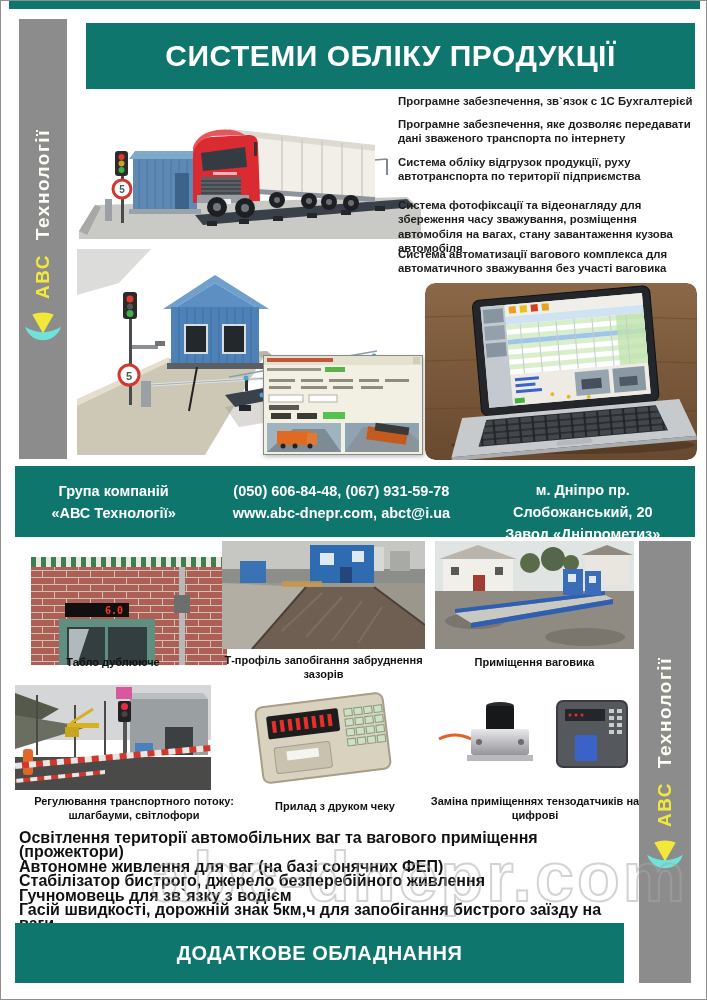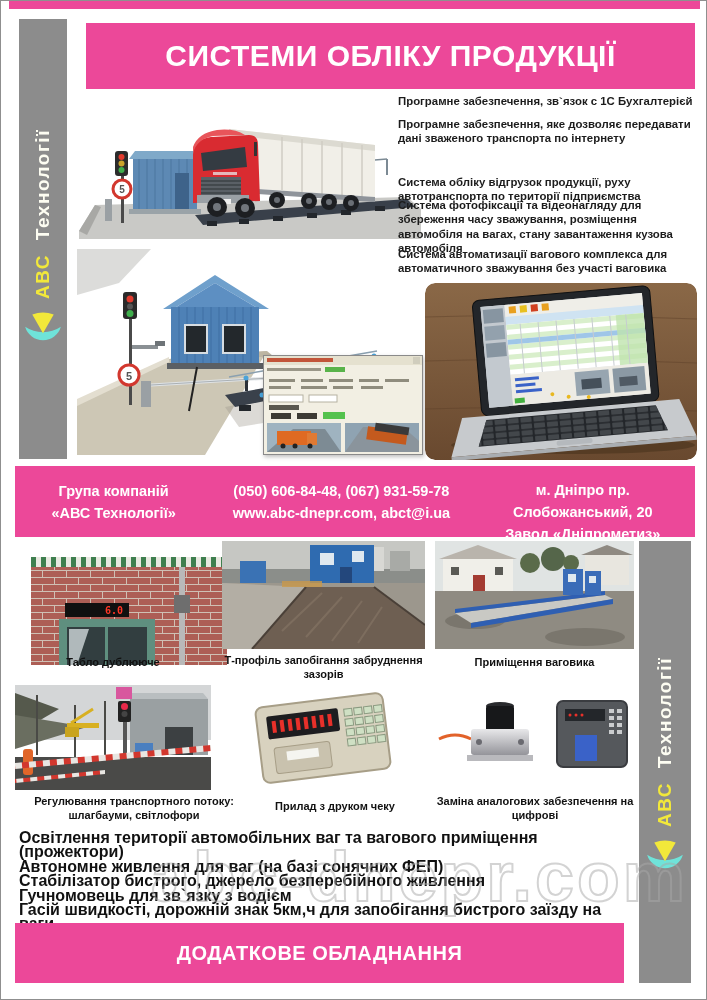--- a/index.html
+++ b/index.html
@@ -2,39 +2,39 @@
 <html><head>
 <meta charset="utf-8">
 <style>
   html,body{margin:0;padding:0;background:#ffffff;}
   #poster{
     position:relative; width:707px; height:1000px; background:#fff;
     font-family:"Liberation Sans", sans-serif; overflow:hidden;
     border:1px solid #8f8f8f; box-sizing:border-box;
   }
   .abs{position:absolute;}
-  .red{background:#ec4899;}
+  .red{background:#0f766e;}
   .banner{display:flex;align-items:center;justify-content:center;color:#fff;font-weight:bold;}
   .banner-top{left:85px;top:22px;width:609px;height:66px;font-size:30px;letter-spacing:.5px;}
   .banner-bottom{left:14px;top:922px;width:609px;height:60px;font-size:20px;letter-spacing:.5px;}
   .top-strip{left:8px;top:0;width:691px;height:8px;}
   .vbar{
     position:absolute;width:48px;background:#8c8c8c;
     display:flex;flex-direction:column;align-items:center;justify-content:flex-end;
     box-sizing:border-box;gap:12px;
   }
   .vbar-left{left:18px;top:18px;height:440px;padding-bottom:108px;}
   .vbar-right{left:638px;top:540px;width:52px;height:442px;padding-bottom:104px;}
   .vbrand{display:flex;flex-direction:column;align-items:center;gap:14px;}
   .vbrand span{writing-mode:vertical-rl;transform:rotate(180deg);font-weight:bold;font-size:19px;letter-spacing:1.5px;white-space:nowrap;}
   .brand-abc{color:#f2e83a;}
   .brand-tech{color:#fdfdf2;}
   .logo{width:44px;height:40px;flex:0 0 auto;}
   .bullet{position:absolute;left:397px;width:305px;font-size:11.4px;line-height:14.4px;font-weight:bold;color:#1c1c1c;}
-  .b1{top:93px;} .b2{top:116px;} .b3{top:154px;margin-top:20px;} .b4{top:197px;} .b5{top:246px;}
+  .b1{top:93px;} .b2{top:116px;} .b3{top:154px;} .b4{top:197px;} .b5{top:246px;}
   .contact{
     left:14px;top:465px;width:680px;height:71px;display:flex;align-items:center;
     color:#fff;font-weight:bold;font-size:14.5px;line-height:22px;text-align:center;
   }
   .contact .col{padding:0 4px;box-sizing:border-box;}
   .cc1{flex:0 0 29%;} .cc2{flex:0 0 38%;} .cc3{flex:0 0 33%;margin-top:20px;}
   .tile{position:absolute;overflow:hidden;}
   .tile svg{display:block;}
   .caption{position:absolute;font-size:11px;font-weight:bold;line-height:13.5px;text-align:center;color:#111;}
   .cap1{left:14px;top:655px;width:196px;}
@@ -520,21 +520,21 @@
           <rect x="172" y="37" width="5" height="4"></rect>
             <rect x="180" y="37" width="5" height="4"></rect>
         </g>
         <rect x="138" y="42" width="22" height="26" fill="#3a62c8"></rect>
       </g>
     </svg>
   </figure>
 
   <div class="caption cap4">Регулювання транспортного потоку: шлагбауми, світлофори</div>
   <div class="caption cap5">Прилад з друком чеку</div>
-  <div class="caption cap6">Заміна аналогових забезпечення на цифрові</div>
+  <div class="caption cap6">Заміна приміщеннях тензодатчиків на цифрові</div>
 
   <div class="features-bottom">
     <div>Освітлення території автомобільних ваг та вагового приміщення (прожектори)</div>
     <div>Автономне живлення для ваг (на базі сонячних ФЕП)</div>
     <div>Стабілізатор бистрого, джерело безперебійного живлення</div>
     <div>Гучномовець для зв`язку з водієм</div>
     <div>Гасій швидкості, дорожній знак 5км,ч для запобігання бистрого заїзду на ваги</div>
     <div>Термобокс для розміщення вагового прилада в неопалювальних приміщеннях та на вулиці</div>
   </div>
 

